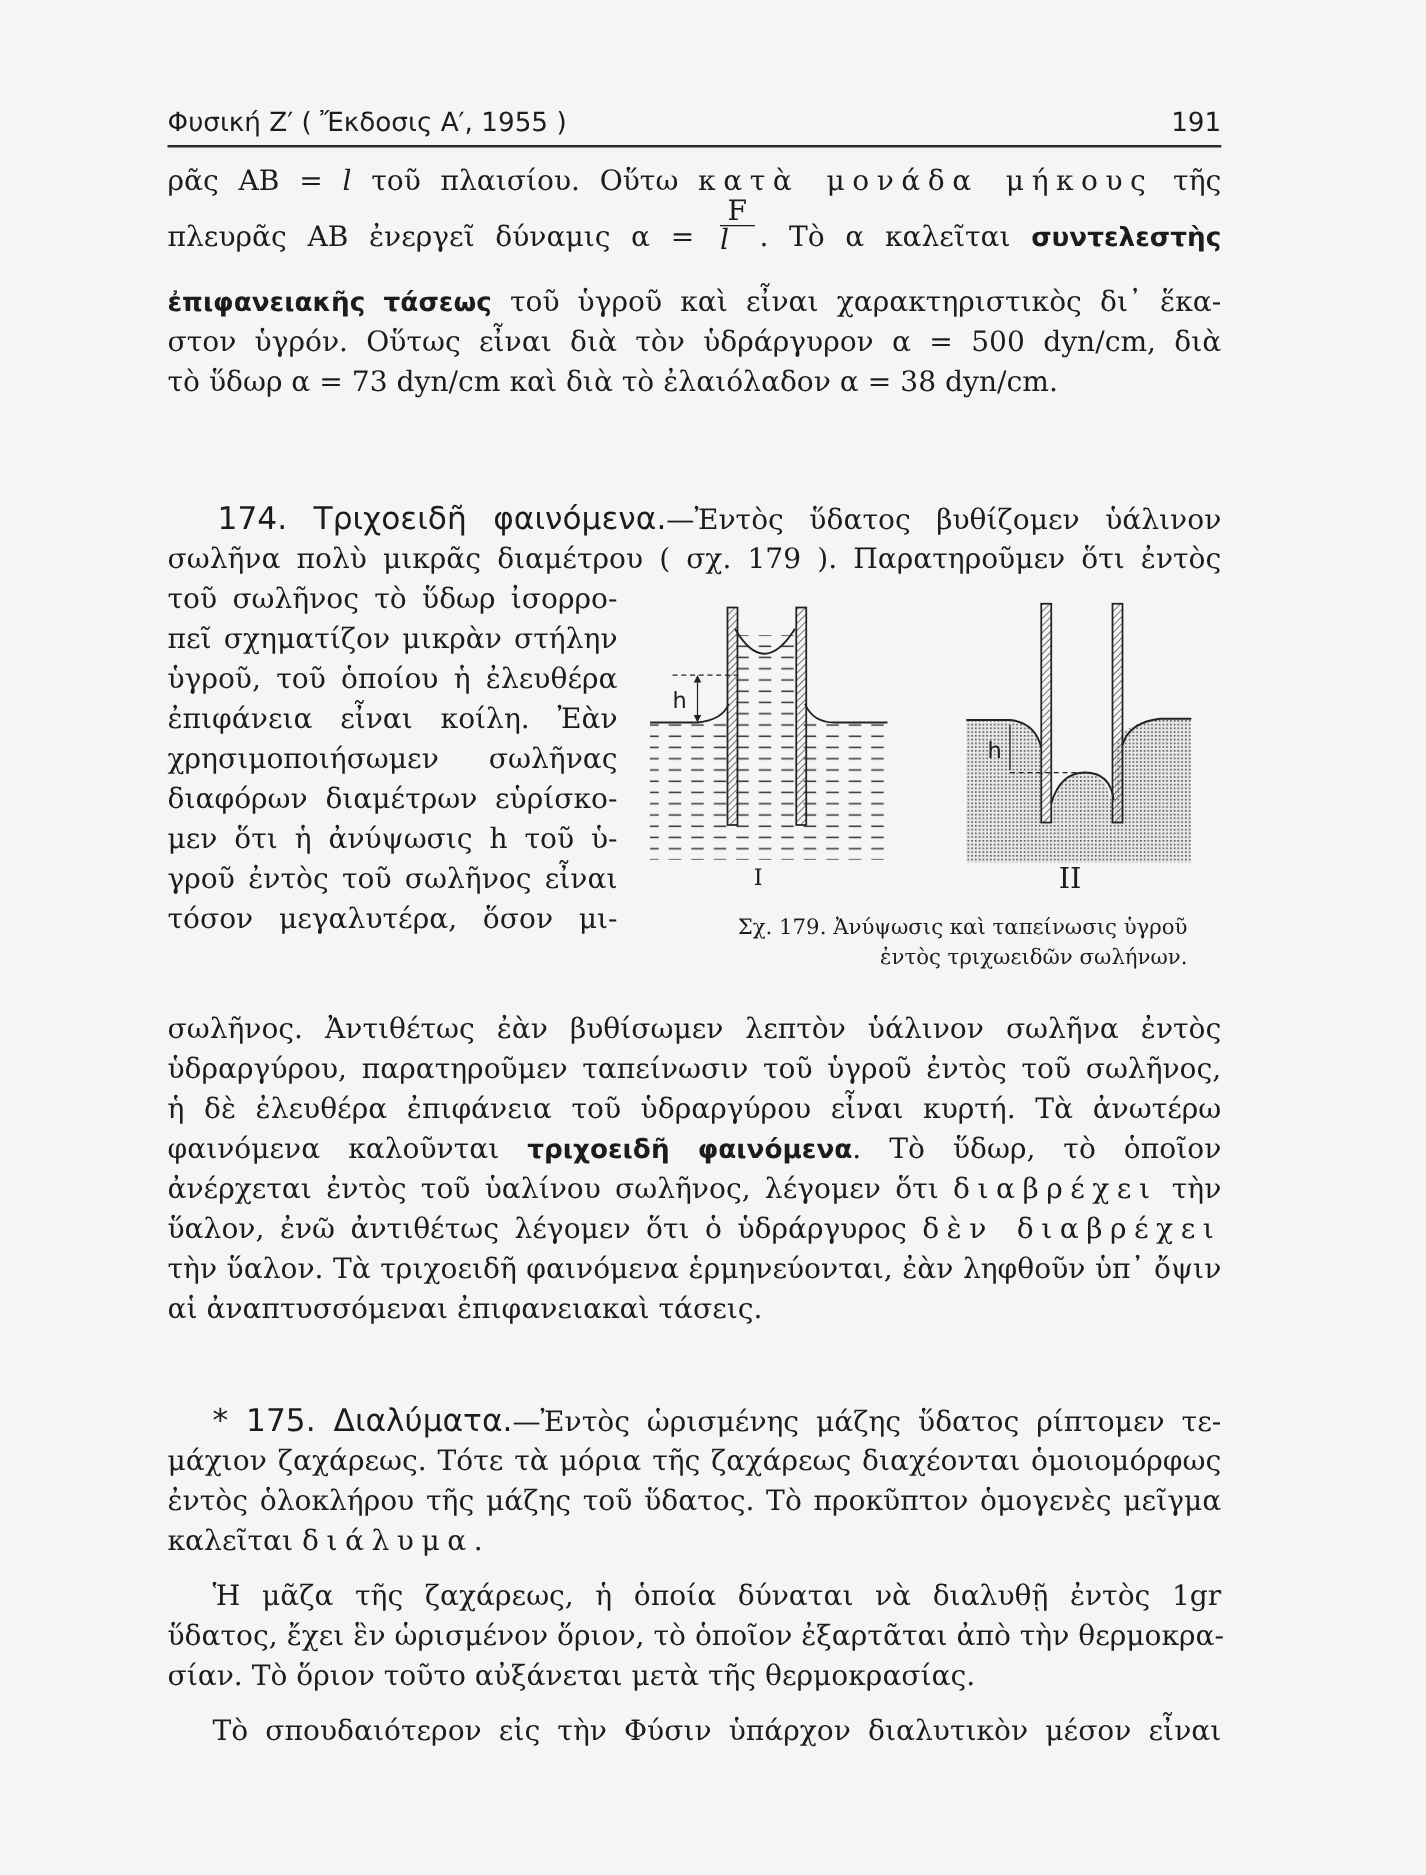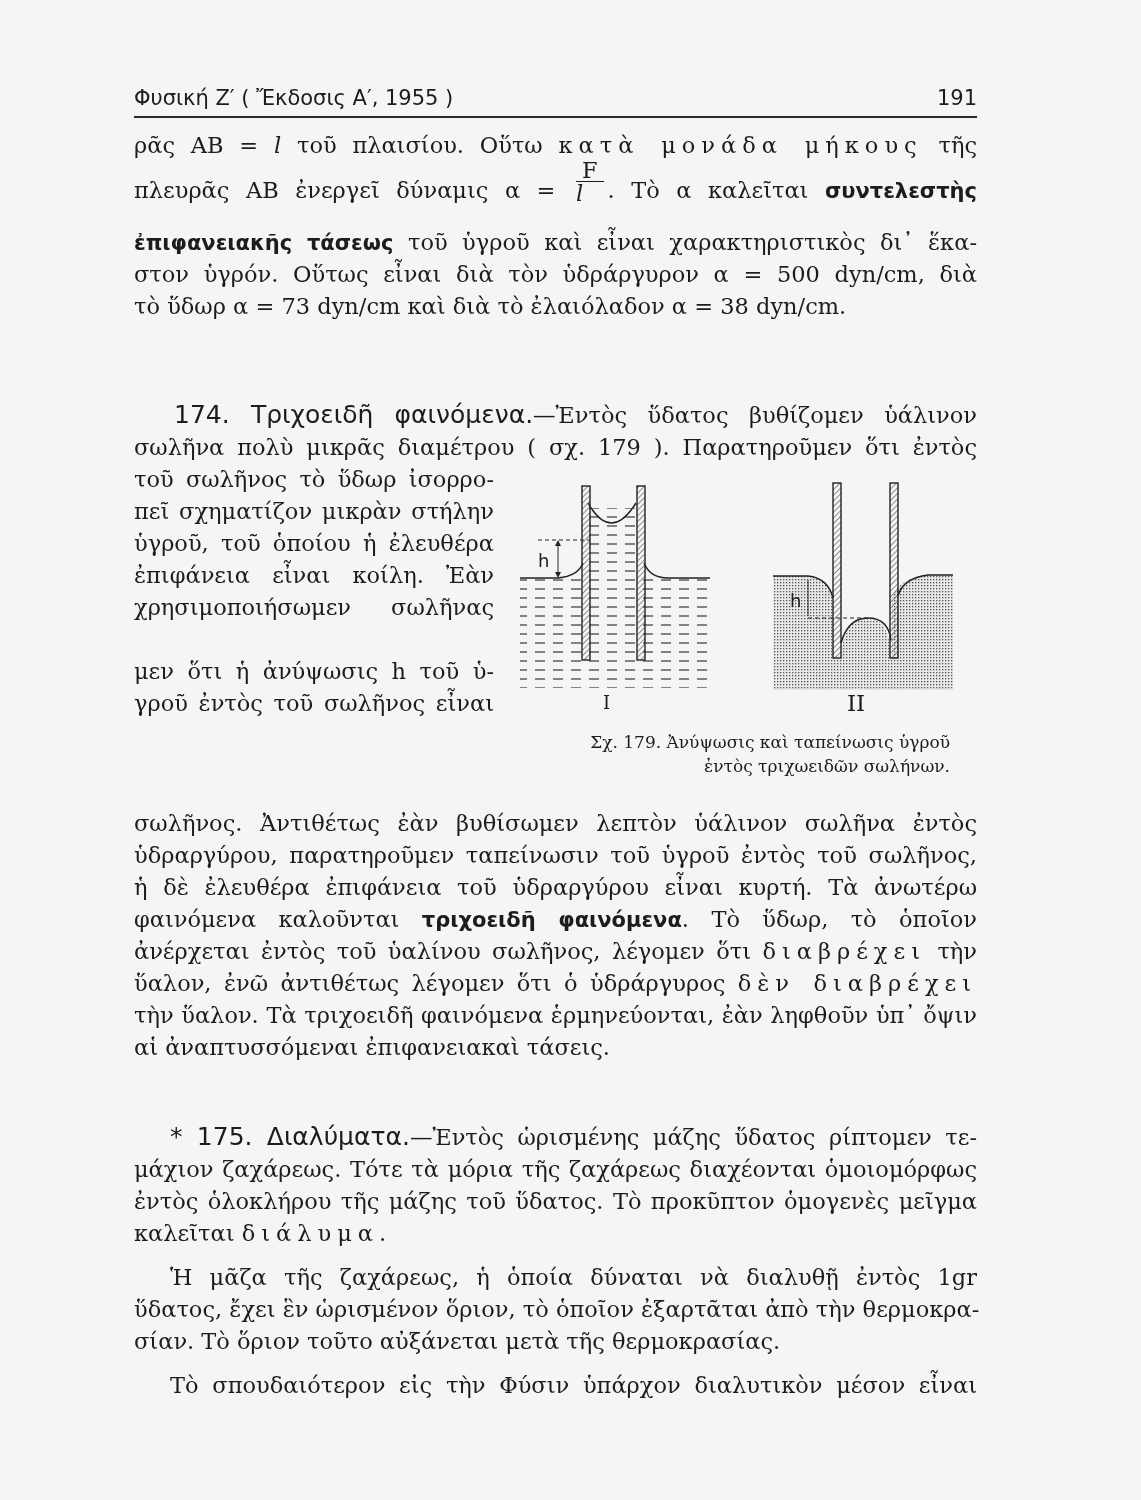--- a/index.html
+++ b/index.html
@@ -56,22 +56,24 @@
   <div class="line" style="top:259px">στον ὑγρόν. Οὕτως εἶναι διὰ τὸν ὑδράργυρον α = 500 dyn/cm, διὰ</div>
   <div class="line last" style="top:291px">τὸ ὕδωρ α = 73 dyn/cm καὶ διὰ τὸ ἐλαιόλαδον α = 38 dyn/cm.</div>
 
   <div class="line" style="top:400px; padding-left:40px; width:803px"><span class="hd">174. Τριχοειδῆ φαινόμενα.</span><span>—Ἐντὸς ὕδατος βυθίζομεν ὑάλινον</span></div>
   <div class="line" style="top:432px">σωλῆνα πολὺ μικρᾶς διαμέτρου ( σχ. 179 ). Παρατηροῦμεν ὅτι ἐντὸς</div>
   <div class="line narrow" style="top:464px">τοῦ σωλῆνος τὸ ὕδωρ ἰσορρο-</div>
   <div class="line narrow" style="top:496px">πεῖ σχηματίζον μικρὰν στήλην</div>
   <div class="line narrow" style="top:528px">ὑγροῦ, τοῦ ὁποίου ἡ ἐλευθέρα</div>
   <div class="line narrow" style="top:560px">ἐπιφάνεια εἶναι κοίλη. Ἐὰν</div>
   <div class="line narrow" style="top:592px">χρησιμοποιήσωμεν σωλῆνας</div>
+  <div class="line narrow" style="top:624px">διαφόρων διαμέτρων εὑρίσκο-</div>
   <div class="line narrow" style="top:656px">μεν ὅτι ἡ ἀνύψωσις h τοῦ ὑ-</div>
   <div class="line narrow" style="top:688px">γροῦ ἐντὸς τοῦ σωλῆνος εἶναι</div>
+  <div class="line narrow" style="top:720px">τόσον μεγαλυτέρα, ὅσον μι-</div>
   <div class="line" style="top:808px">σωλῆνος. Ἀντιθέτως ἐὰν βυθίσωμεν λεπτὸν ὑάλινον σωλῆνα ἐντὸς</div>
   <div class="line" style="top:840px">ὑδραργύρου, παρατηροῦμεν ταπείνωσιν τοῦ ὑγροῦ ἐντὸς τοῦ σωλῆνος,</div>
   <div class="line" style="top:872px">ἡ δὲ ἐλευθέρα ἐπιφάνεια τοῦ ὑδραργύρου εἶναι κυρτή. Τὰ ἀνωτέρω</div>
   <div class="line" style="top:904px"><span>φαινόμενα καλοῦνται </span><span class="b">τριχοειδῆ φαινόμενα</span><span>. Τὸ ὕδωρ, τὸ ὁποῖον</span></div>
   <div class="line" style="top:936px"><span>ἀνέρχεται ἐντὸς τοῦ ὑαλίνου σωλῆνος, λέγομεν ὅτι </span><span class="sp">διαβρέχει</span><span> τὴν</span></div>
   <div class="line" style="top:968px"><span>ὕαλον, ἐνῶ ἀντιθέτως λέγομεν ὅτι ὁ ὑδράργυρος </span><span class="sp">δὲν διαβρέχει</span></div>
   <div class="line" style="top:1000px">τὴν ὕαλον. Τὰ τριχοειδῆ φαινόμενα ἑρμηνεύονται, ἐὰν ληφθοῦν ὑπ᾿ ὄψιν</div>
   <div class="line last" style="top:1032px">αἱ ἀναπτυσσόμεναι ἐπιφανειακαὶ τάσεις.</div>
 
   <svg class="figure" viewBox="0 0 480 260" width="480" height="260">

